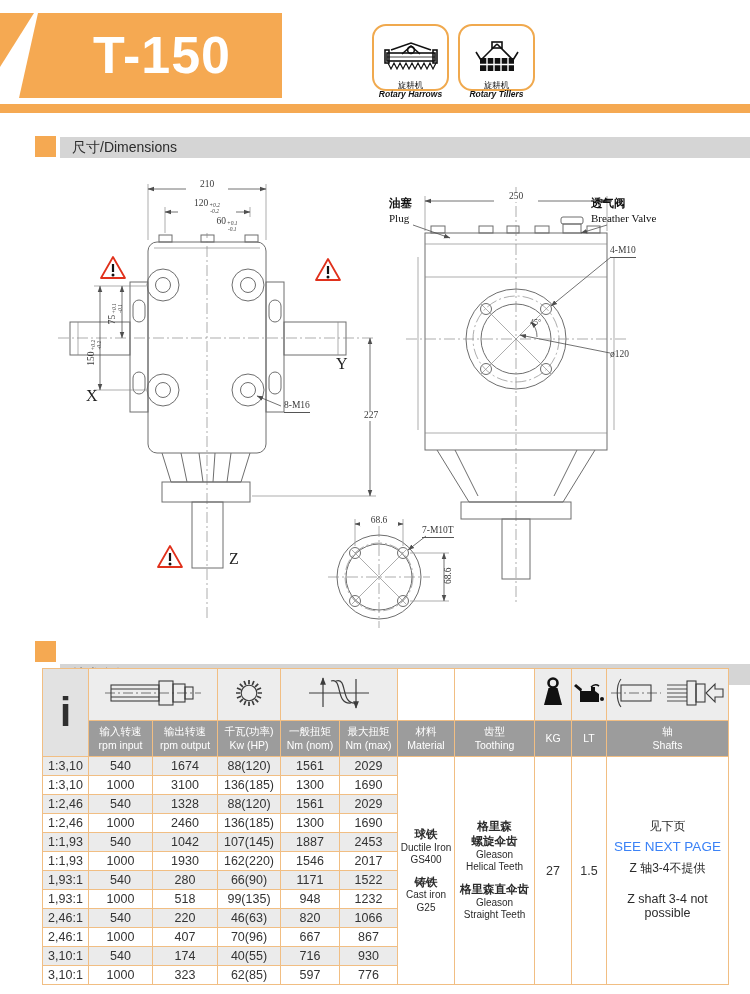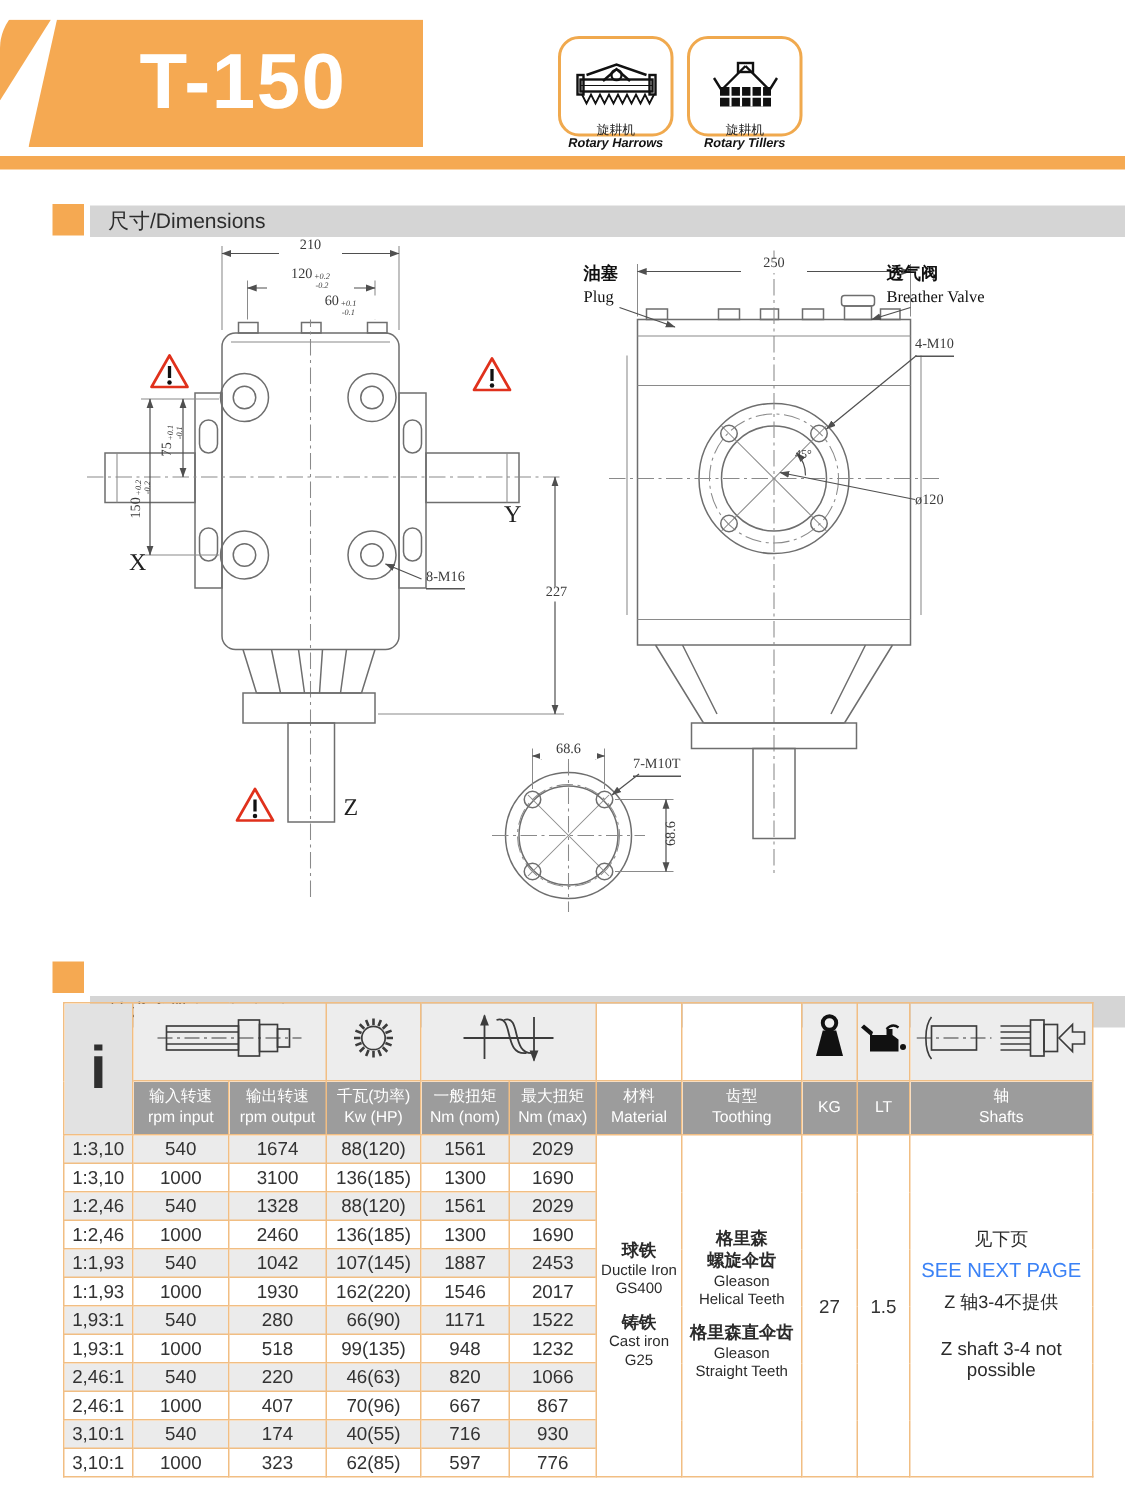--- a/index.html
+++ b/index.html
@@ -1,17 +1,17 @@
 <!DOCTYPE html>
 <html><head>
 <meta charset="utf-8">
 <style>
   * { margin:0; padding:0; box-sizing:border-box; }
   body { background:#fff; font-family:"Liberation Sans", sans-serif; }
-  .page { position:relative; width:750px; height:994px; background:#fff; overflow:hidden;border-radius:32px; }
+  .page { position:relative; width:750px; height:994px; background:#fff; overflow:hidden; }
 
   
   .banner { position:absolute; left:0; top:13px; width:282px; height:85px; background:#F5A952;
             clip-path:polygon(38px 0, 282px 0, 282px 85px, 19px 85px); }
   .banner-tri { position:absolute; left:0; top:13px; width:34px; height:54px; background:#F5A952;
             clip-path:polygon(0 0, 34px 0, 0 54px); }
   .model { position:absolute; left:62px; top:25px; width:200px; text-align:center;
            font-size:52px; font-weight:bold; color:#fff; letter-spacing:1px; }
   .apps { position:absolute; left:372px; top:24px; display:flex; gap:9px; }
   .app-box { width:77px; height:67px; border:2.5px solid #F0A94E; border-radius:14px;
@@ -19,21 +19,21 @@
   .app-zh { font-size:8.5px; color:#222; line-height:1.1; margin-top:1px; }
   .app-en { font-size:8.5px; color:#111; font-weight:bold; font-style:italic; line-height:1.1; }
   .accent-bar { position:absolute; left:0; top:104px; width:750px; height:9px; background:#F5A952; }
 
   
   .sec-square { position:absolute; left:35px; width:21px; height:21px; background:#F5A952; }
   .sec-bar { position:absolute; left:60px; width:690px; height:21px; background:#D5D5D5;
              font-size:14px; color:#2c2c2c; line-height:21px; padding-left:12px; }
 
   
-  .drawing { position:absolute; left:0; top:150px; width:686px; height:472px;padding-left:11px; }
+  .drawing { position:absolute; left:0; top:170px; width:686px; height:472px;padding-left:11px; }
   .drawing svg { position:absolute; left:0; top:0; }
   .ln  { stroke:#6E6E6E; stroke-width:1; fill:none; }
   .lnt { stroke:#8a8a8a; stroke-width:0.7; fill:none; }
   .cl  { stroke:#8a8a8a; stroke-width:0.7; fill:none; stroke-dasharray:11 3 2 3; }
   .dm  { stroke:#4f4f4f; stroke-width:0.8; fill:none; }
   .wtri{ stroke:#E0311C; stroke-width:1.8; fill:#fff; stroke-linejoin:round; }
   .dlabel { position:absolute; font-family:"Liberation Serif", serif; font-size:9.5px; color:#3a3a3a;
             line-height:1; white-space:nowrap; }
   .onln { background:#fff; padding:0 2px; }
   .ctr { text-align:center; }

